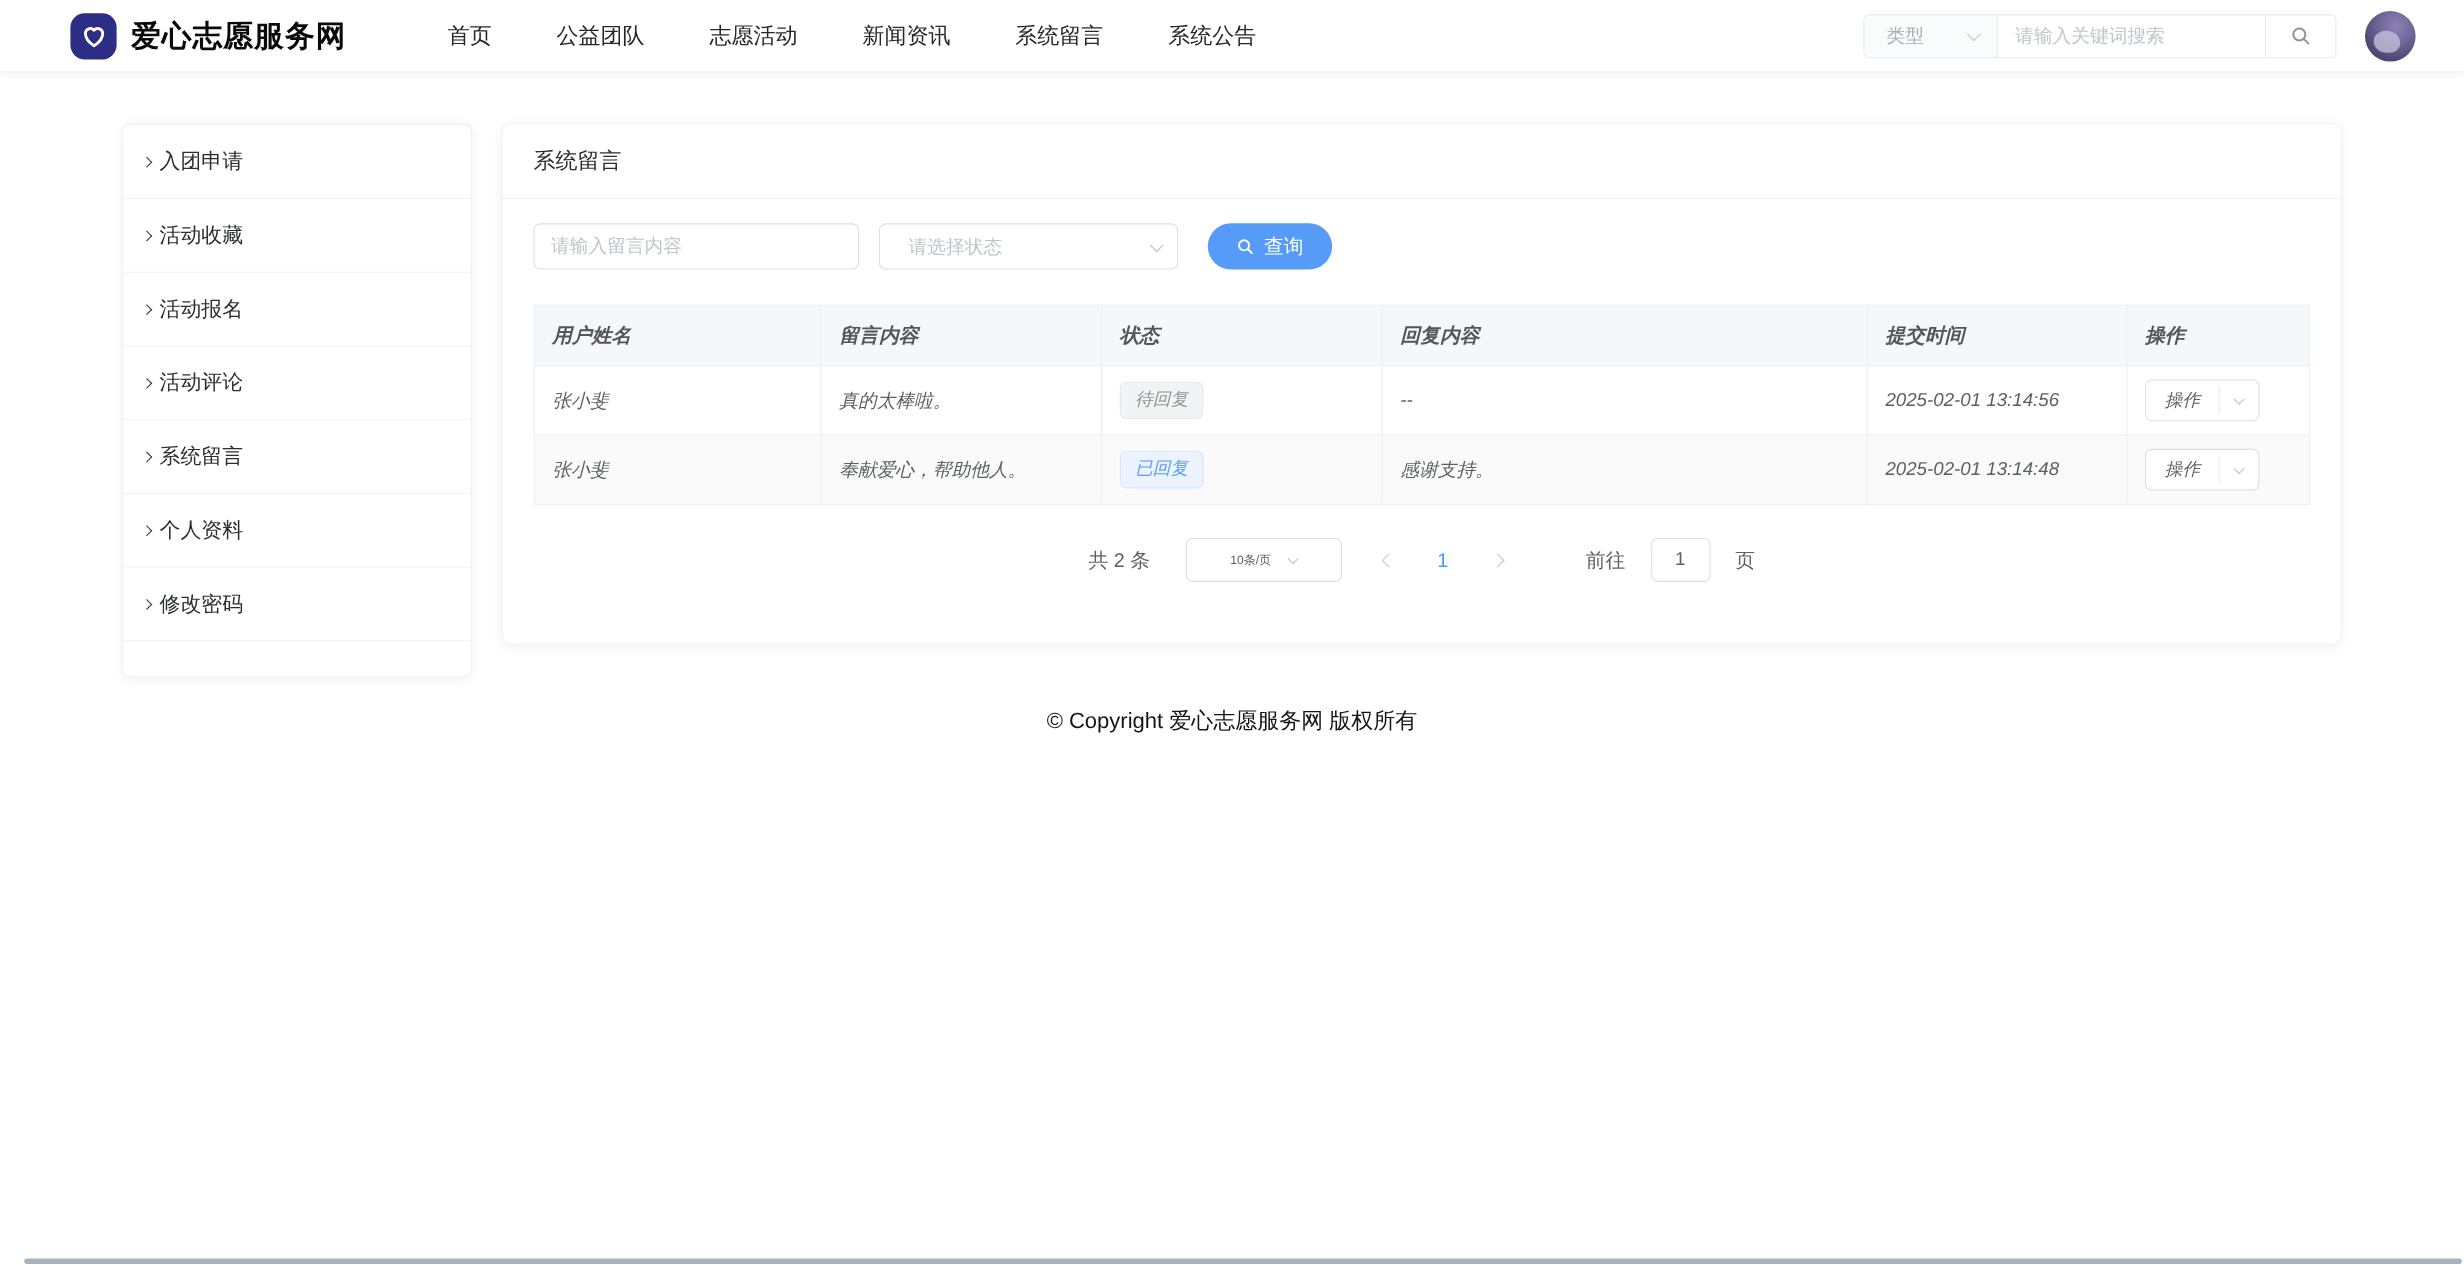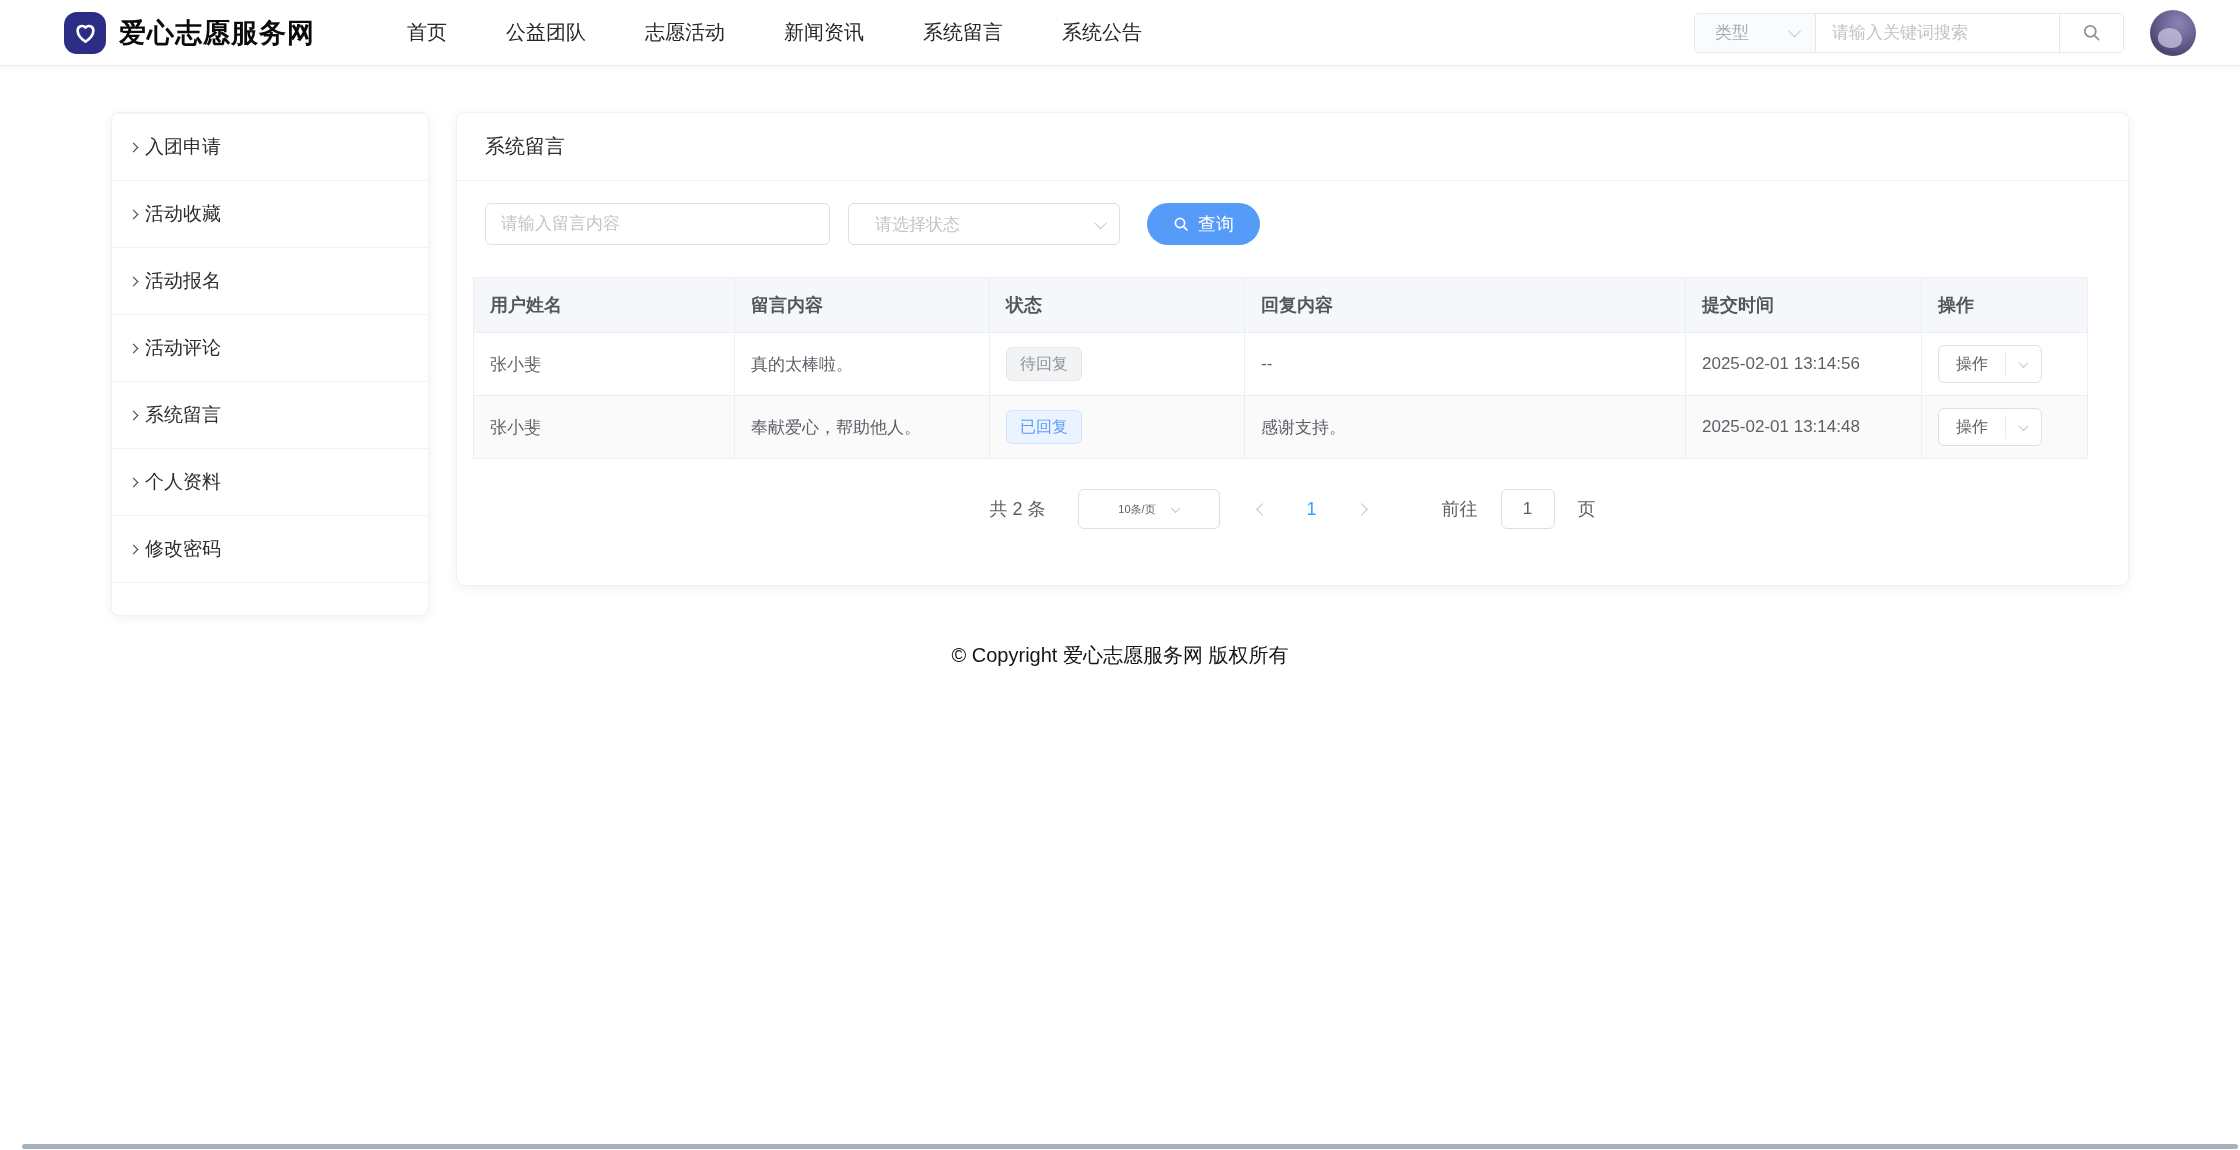--- a/index.html
+++ b/index.html
@@ -41,31 +41,31 @@
   .sidebar-title { padding:20px 20px; font-size:20px; color:#2b2d31; }
   .sidebar-item { display:flex; align-items:center; gap:8px; padding:20px 18px; border-top:1px solid #f0f2f5; font-size:19px; color:#2b2d31; cursor:pointer; }
   .sidebar-item .chev { color:#3a3c40; }
   .sidebar-footer { border-top:1px solid #f0f2f5; height:33px; }
 
   
   .panel { flex:1; margin-left:27px; min-height:474px; padding-bottom:56px; }
   .panel-title { padding:20px 28px; font-size:20px; color:#2b2d31; border-bottom:1px solid #f0f2f5; }
 
   .filters { display:flex; align-items:center; padding:22px 28px 0; }
-  .f-input { width:345px; height:42px; border:1px solid #DCDFE6; border-radius:6px; padding:0 15px; font-size:17px; color:#4c1d95; outline:none; }
+  .f-input { width:296px; height:42px; border:1px solid #DCDFE6; border-radius:6px; padding:0 15px; font-size:17px; color:#4c1d95; outline:none; }
   .f-input::placeholder { color:#C0C4CC; }
   .f-select { width:272px; height:42px; border:1px solid #DCDFE6; border-radius:6px; margin-left:18px; padding:0 14px 0 26px;
               display:flex; align-items:center; justify-content:space-between; cursor:pointer; background:#fff; }
   .f-select .ph { font-size:17px; color:#C0C4CC; }
   .f-select .chev, .page-size .chev, .action-caret .chev, .type-select .chev { color:#C0C4CC; }
   .query-btn { margin-left:27px; height:42px; padding:0 26px; border:none; border-radius:21px; background:#579BF8; color:#fff;
                font-size:18px; display:flex; align-items:center; gap:9px; cursor:pointer; font-family:inherit; }
 
   
-  table { border-collapse:collapse; margin:32px 16px 0; width:calc(100% - 56px); table-layout:fixed; }
+  table { border-collapse:collapse; margin:32px 28px 0; width:calc(100% - 56px); table-layout:fixed;font-style:italic; }
   th, td { border:1px solid #EBEEF5; text-align:left; }
   th { background:#F5F7FA; padding:15px 16px; font-size:18px; font-weight:bold; color:#53565c; }
   td { padding:12px 16px; font-size:17px; color:#5c5f66; height:60px; }
   tr.striped td { background:#FAFAFA; }
 
   .badge { display:inline-block; padding:8px 13px; border-radius:6px; font-size:16px; line-height:1; }
   .badge.pending { background:#F2F3F5; border:1px solid #E5E7EA; color:#909399; }
   .badge.replied { background:#EAF3FF; border:1px solid #D4E6FB; color:#5A9CF8; }
 
   .action-btn { display:inline-flex; align-items:center; background:#fff; border:1px solid #DCDFE6; border-radius:6px; height:38px; cursor:pointer; }

